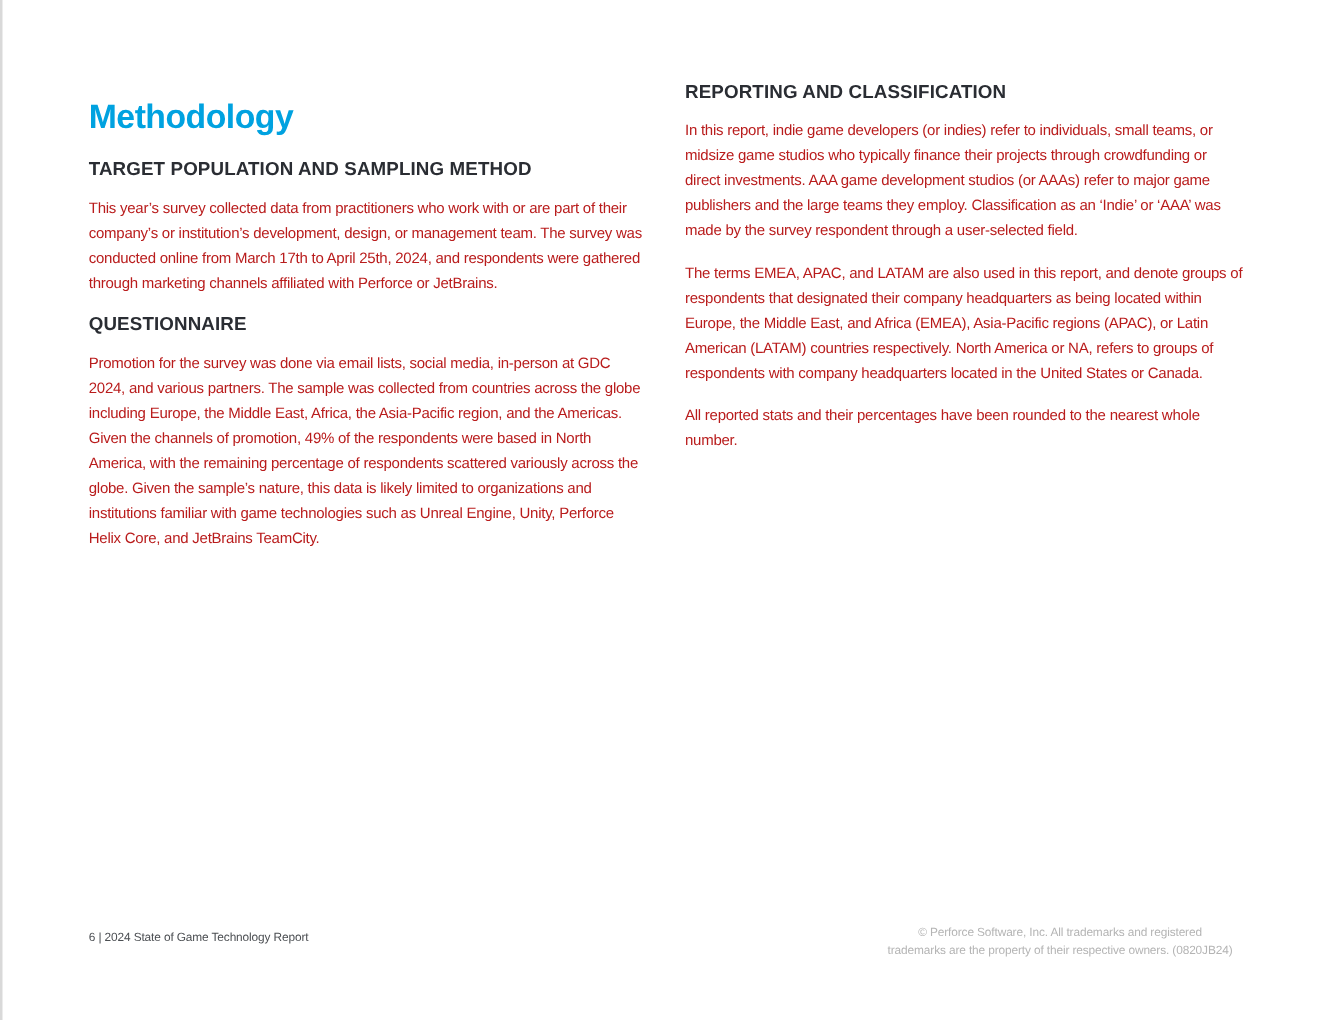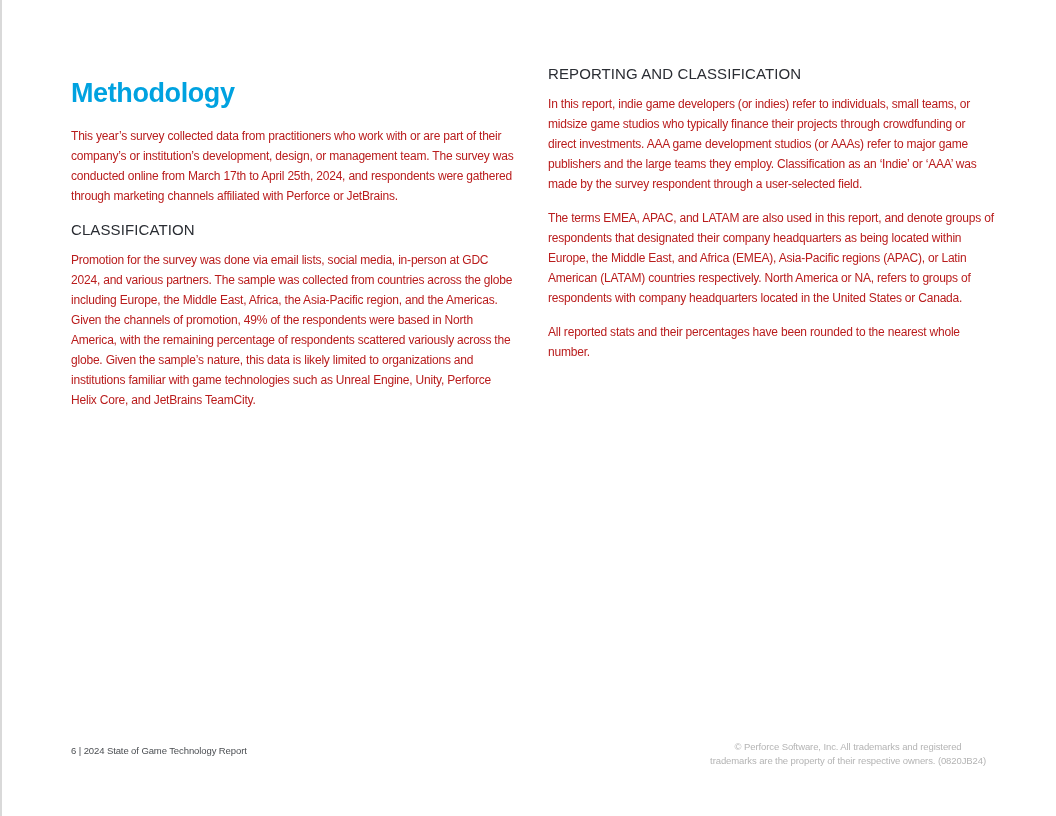--- a/index.html
+++ b/index.html
@@ -33,21 +33,21 @@
     font-size: 27px;
     line-height: 32px;
     font-weight: 700;
     letter-spacing: -0.4px;
     color: #00a2e0;
   }
   h2.section-heading {
     margin: 0 0 11px 0;
     font-size: 15px;
     line-height: 19px;
-    font-weight: 400;
+    font-weight: 700;
     letter-spacing: 0.1px;
     color: #2a2d33;
   }
   section { margin: 0 0 8px 0; }
   p.body-para {
     margin: 0 0 14px 0;
     font-size: 12px;
     line-height: 20px;
     letter-spacing: -0.2px;
     color: #b91c1c;
@@ -74,25 +74,26 @@
 </style>
 </head>
 <body>
 
 <div class="page-edge"></div>
 
 <div class="col col-left">
   <h1 class="page-title" style="color: rgb(0, 162, 224);">Methodology</h1>
 
   <section>
+    <h2 class="section-heading">TARGET POPULATION AND SAMPLING METHOD</h2>
     <p class="body-para">This year’s survey collected data from practitioners who work with or are part of their company’s or institution’s development, design, or management team. The survey was conducted online from March 17th to April 25th, 2024, and respondents were gathered through marketing channels affiliated with Perforce or JetBrains.</p>
   </section>
 
   <section>
-    <h2 class="section-heading">CLASSIFICATION</h2>
+    <h2 class="section-heading">QUESTIONNAIRE</h2>
     <p class="body-para">Promotion for the survey was done via email lists, social media, in-person at GDC 2024, and various partners. The sample was collected from countries across the globe including Europe, the Middle East, Africa, the Asia-Pacific region, and the Americas. Given the channels of promotion, 49% of the respondents were based in North America, with the remaining percentage of respondents scattered variously across the globe. Given the sample’s nature, this data is likely limited to organizations and institutions familiar with game technologies such as Unreal Engine, Unity, Perforce Helix Core, and JetBrains TeamCity.</p>
   </section>
 </div>
 
 <div class="col col-right">
   <section>
     <h2 class="section-heading">REPORTING AND CLASSIFICATION</h2>
     <p class="body-para">In this report, indie game developers (or indies) refer to individuals, small teams, or midsize game studios who typically finance their projects through crowdfunding or direct investments. AAA game development studios (or AAAs) refer to major game publishers and the large teams they employ. Classification as an ‘Indie’ or ‘AAA’ was made by the survey respondent through a user-selected field.</p>
     <p class="body-para">The terms EMEA, APAC, and LATAM are also used in this report, and denote groups of respondents that designated their company headquarters as being located within Europe, the Middle East, and Africa (EMEA), Asia-Pacific regions (APAC), or Latin American (LATAM) countries respectively. North America or NA, refers to groups of respondents with company headquarters located in the United States or Canada.</p>
     <p class="body-para">All reported stats and their percentages have been rounded to the nearest whole number.</p>

